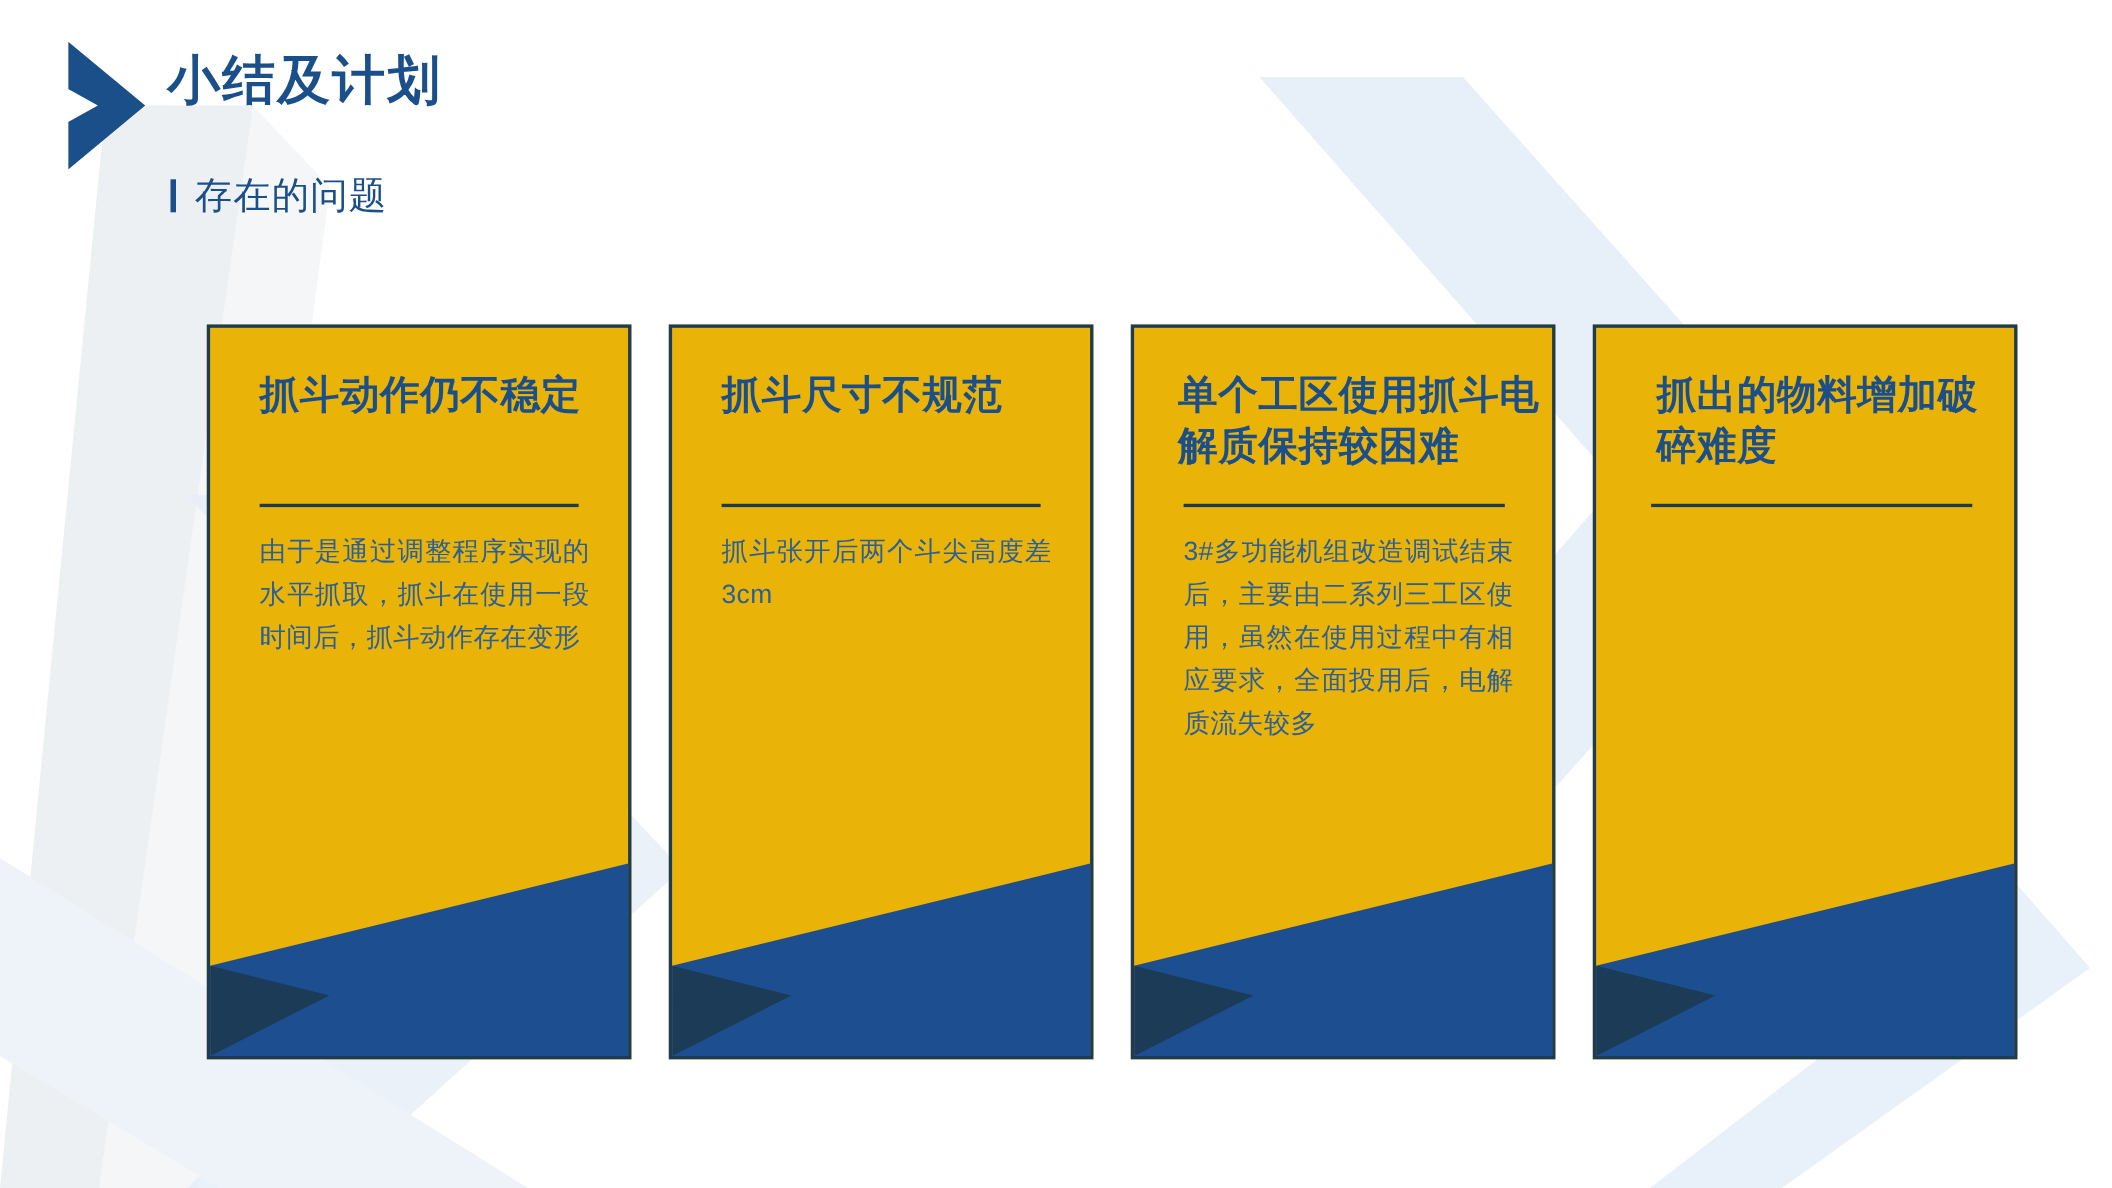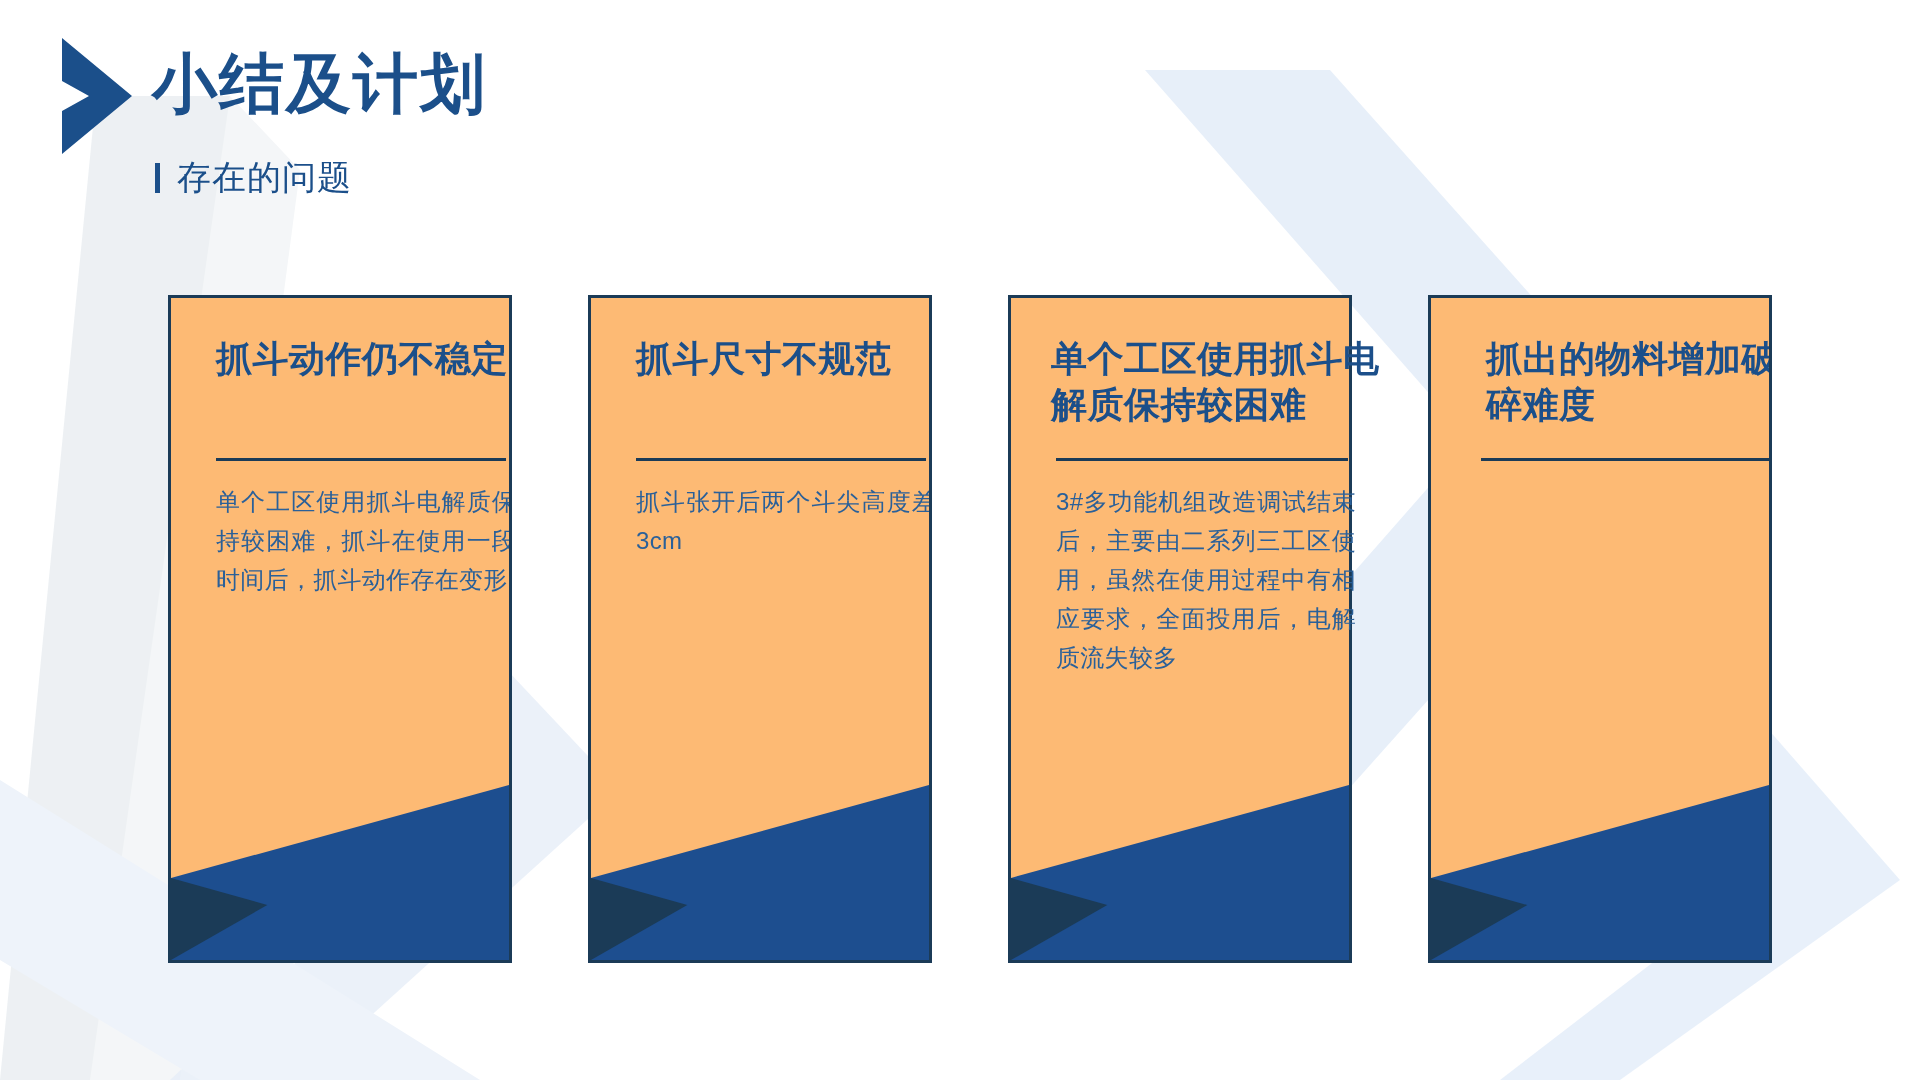--- a/index.html
+++ b/index.html
@@ -13,34 +13,35 @@
   #slide{position:absolute;left:0;top:0;width:1920px;height:1080px;overflow:hidden;background:#fff;}
 
   
   .bg-layer{position:absolute;left:0;top:0;width:1920px;height:1080px;pointer-events:none;}
 
   
   #header{position:absolute;left:0;top:0;width:1920px;height:230px;}
   #arrow-mark{position:absolute;left:62px;top:38px;width:70px;height:116px;}
   #page-title{
     position:absolute;left:152px;top:48px;
-    font-size:65px;font-weight:bold;color:#1b4f8a;
+    font-size:48px;font-weight:bold;color:#1b4f8a;
     letter-spacing:2px;line-height:1.1;white-space:nowrap;
   }
   #subtitle-row{position:absolute;left:127px;top:155px;display:flex;align-items:center;margin-left:28px;}
   #subtitle-bar{width:5px;height:30px;background:#1b4f8a;margin-right:17px;}
   #subtitle-text{font-size:34px;color:#1b4f8a;letter-spacing:1px;white-space:nowrap;}
 
   
   .card{
-    position:absolute;top:295px;width:344px;height:668px;
-    background:#fdba74;
+    position:absolute;top:295px;width:386px;height:668px;
+    background:#eab308;
     border:3px solid #1b3b57;
     box-sizing:border-box;
     overflow:hidden;
+    margin-left:20px;
   }
   .card-clip{position:absolute;left:0;top:0;width:100%;height:100%;overflow:hidden;}
   .wedge{position:absolute;left:0;bottom:0;width:100%;height:230px;}
   .card-inner{position:absolute;left:0;top:0;width:100%;height:100%;z-index:3;}
   .card-title{
     position:absolute;left:45px;top:38px;width:320px;
     font-size:36px;font-weight:bold;color:#1b4f8a;
     line-height:1.28;letter-spacing:0.5px;
   }
   .card-rule{
@@ -104,21 +105,21 @@
   <div class="card c0">
     <div class="card-clip">
       <svg class="wedge" viewBox="0 0 386 230" preserveAspectRatio="none">
         <polygon points="0,148 386,55 386,230 0,230" fill="#1d4e8f"></polygon>
         <polygon points="0,148 110,175 0,230" fill="#1b3b57"></polygon>
       </svg>
     </div>
     <div class="card-inner">
       <div class="card-title">抓斗动作仍不稳定</div>
       <div class="card-rule"></div>
-      <div class="card-body">单个工区使用抓斗电解质保持较困难，抓斗在使用一段时间后，抓斗动作存在变形</div>
+      <div class="card-body">由于是通过调整程序实现的水平抓取，抓斗在使用一段时间后，抓斗动作存在变形</div>
     </div>
   </div>
 
   <div class="card c1">
     <div class="card-clip">
       <svg class="wedge" viewBox="0 0 386 230" preserveAspectRatio="none">
         <polygon points="0,148 386,55 386,230 0,230" fill="#1d4e8f"></polygon>
         <polygon points="0,148 110,175 0,230" fill="#1b3b57"></polygon>
       </svg>
     </div>

